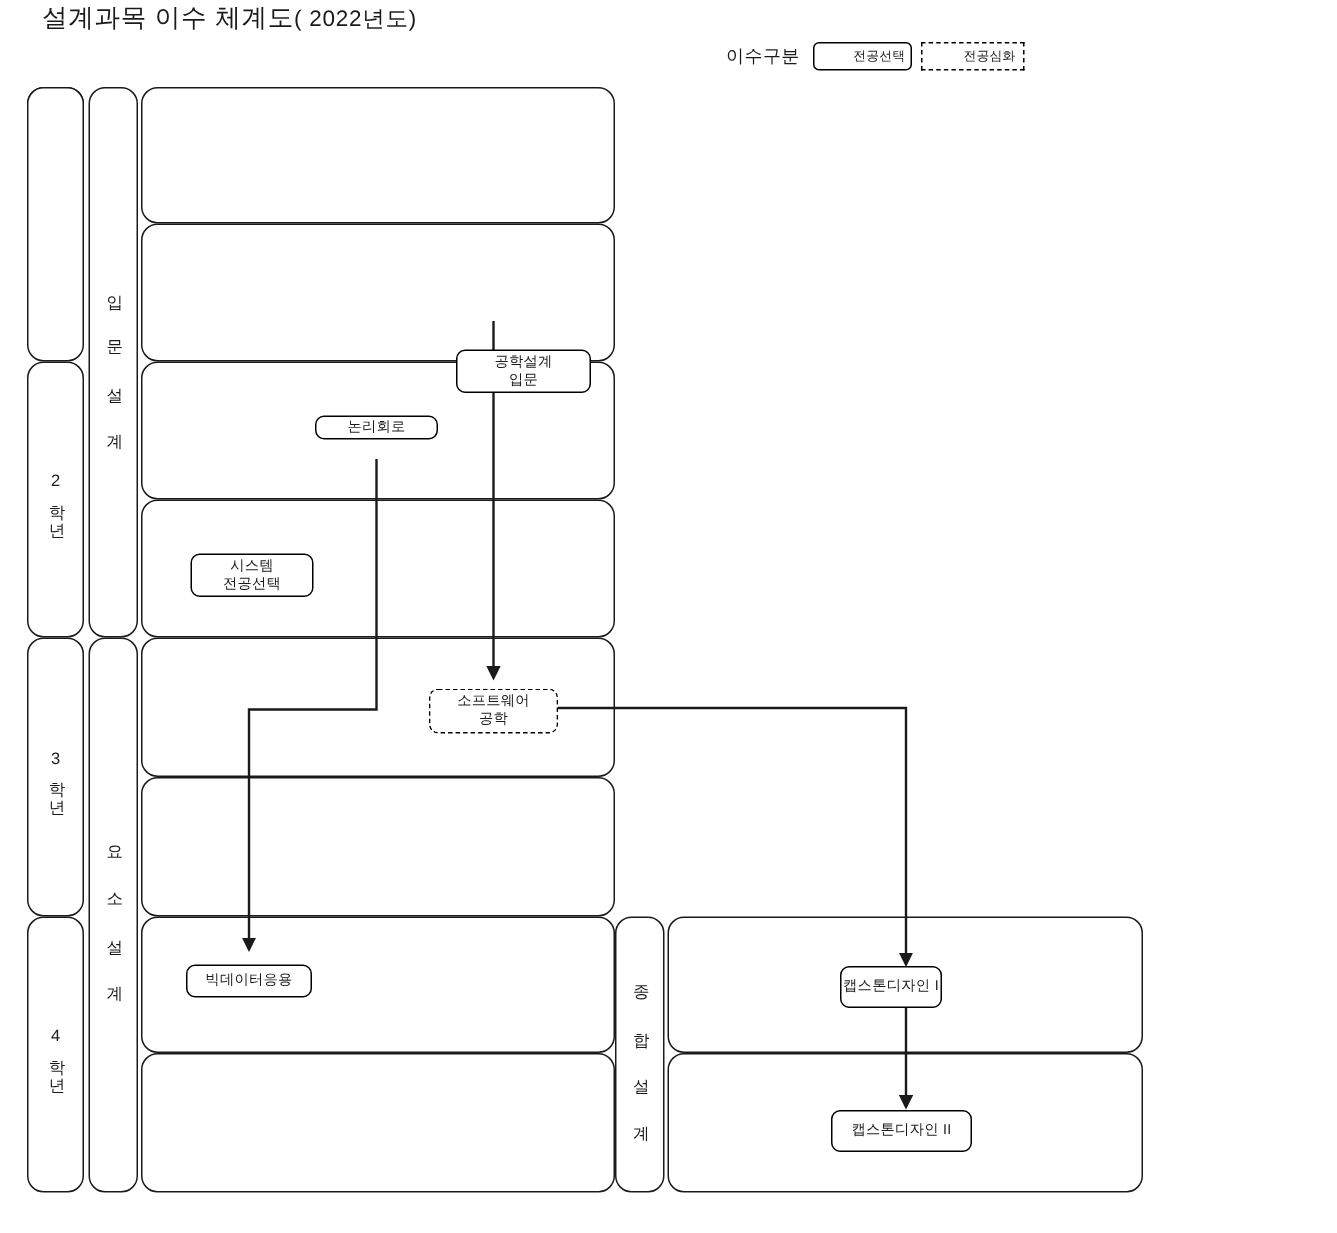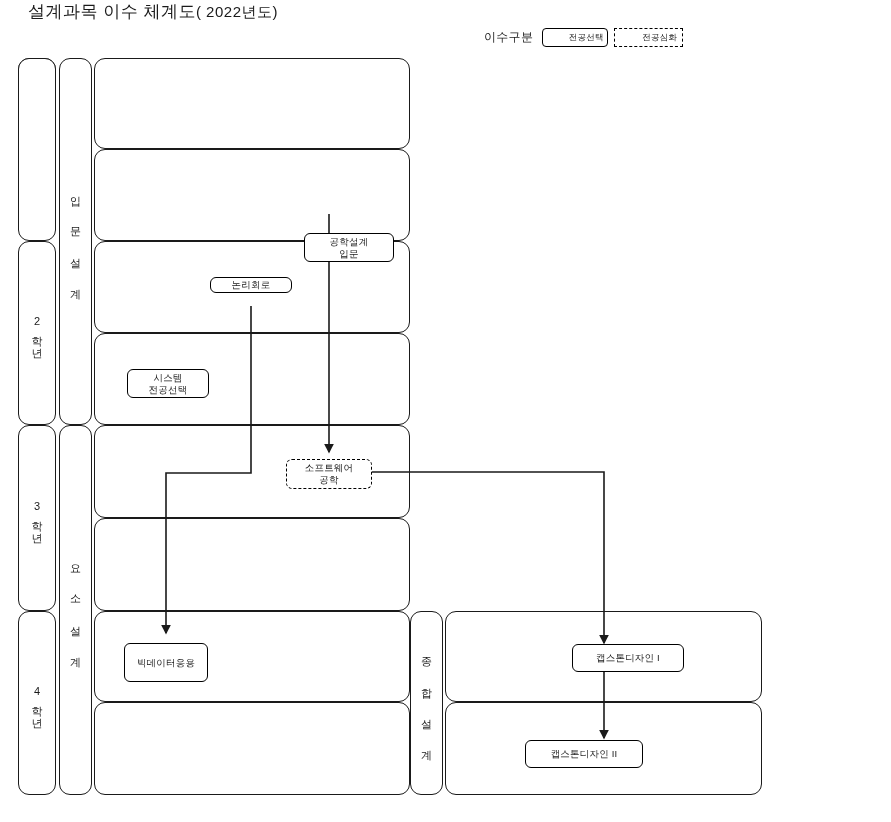--- a/index.html
+++ b/index.html
@@ -138,17 +138,17 @@
 입문</div>
 
 <div class="node major-select" style="left:210px;top:277px;width:82px;height:16px;">논리회로</div>
 
 <div class="node major-select" style="left:127px;top:369px;width:82px;height:29px;">시스템
 전공선택</div>
 
 <div class="node major-deep" style="left:286px;top:459px;width:86px;height:30px;">소프트웨어
 공학</div>
 
-<div class="node major-select" style="left:124px;top:643px;width:84px;height:39px;">빅데이터응용</div>
+<div class="node major-select" style="left:124px;top:643px;width:84px;height:22px;">빅데이터응용</div>
 
-<div class="node major-select" style="left:572px;top:644px;width:112px;height:28px;">캡스톤디자인 I</div>
+<div class="node major-select" style="left:560px;top:644px;width:68px;height:28px;">캡스톤디자인 I</div>
 
-<div class="node major-select" style="left:525px;top:740px;width:118px;height:28px;">캡스톤디자인 II</div>
+<div class="node major-select" style="left:554px;top:740px;width:94px;height:28px;">캡스톤디자인 II</div>
 
 </body></html>

